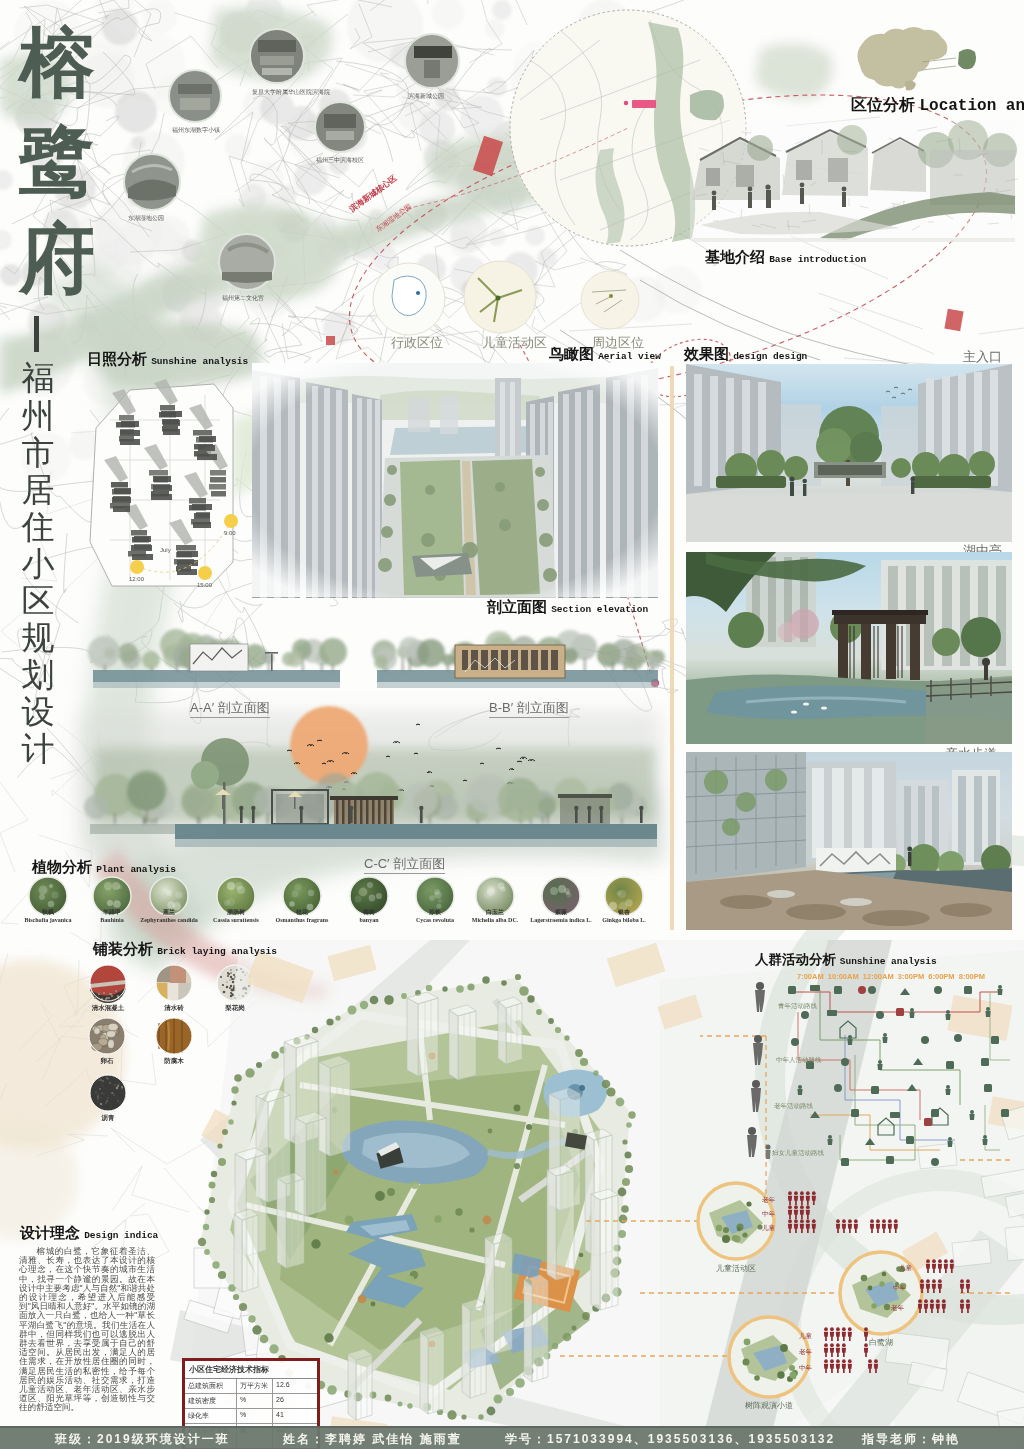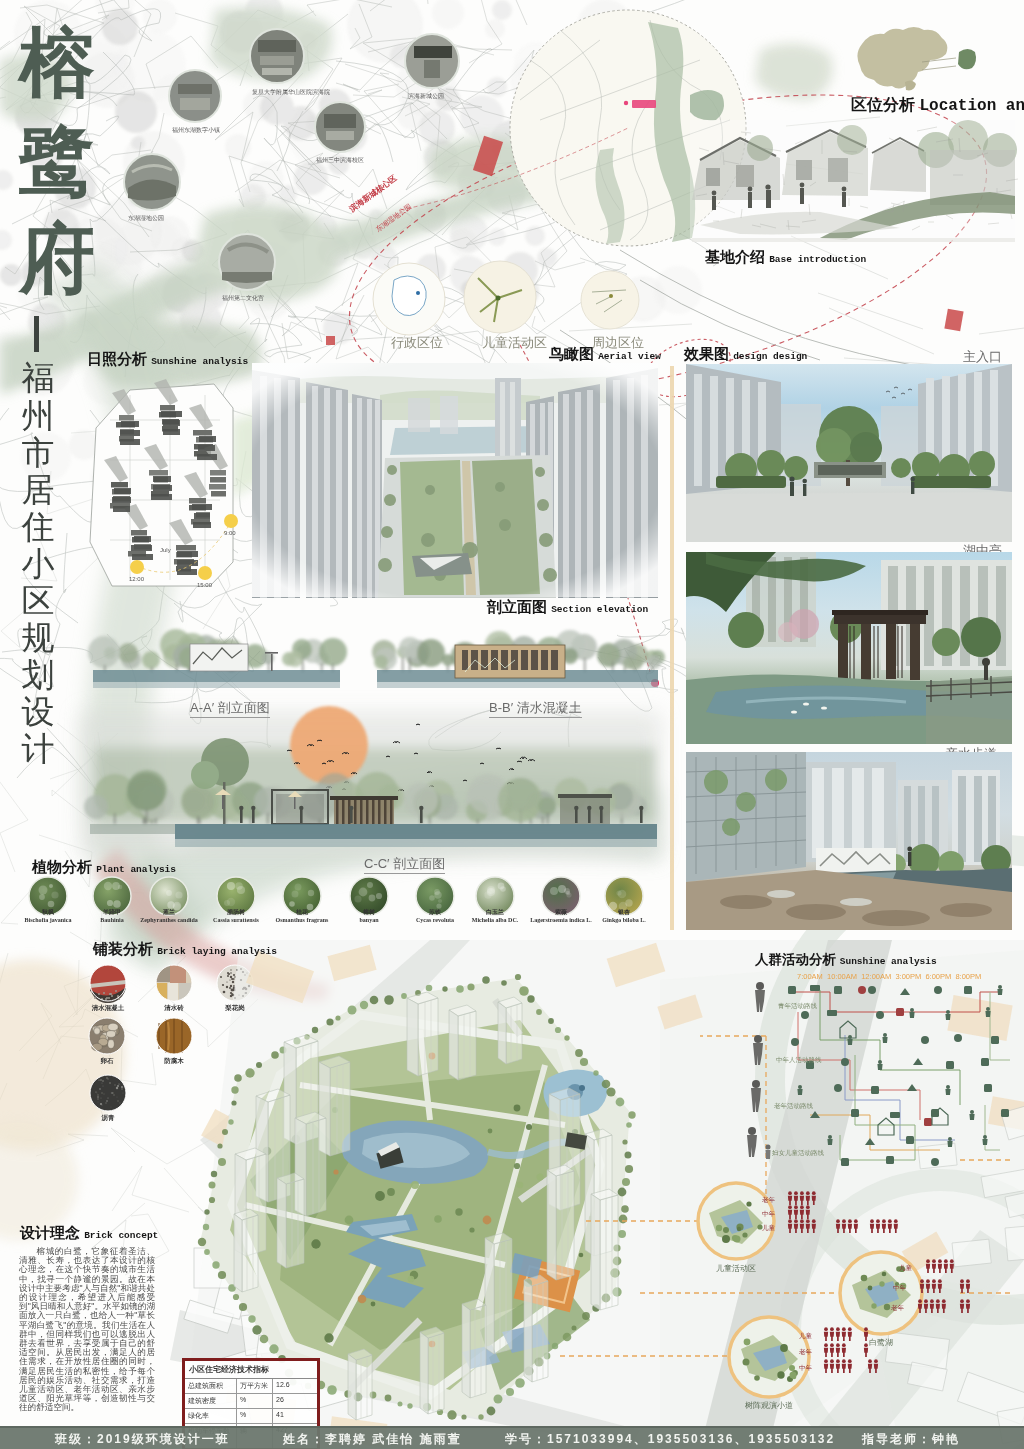--- a/index.html
+++ b/index.html
@@ -2084,21 +2084,21 @@
 
 <div class="hd" style="left:87px;top:350px">日照分析 <span class="en">Sunshine analysis</span></div>
 
 <div class="hd" style="left:549px;top:345px">鸟瞰图 <span class="en">Aerial view</span></div>
 
 <div class="hd" style="left:684px;top:345px">效果图 <span class="en">design design</span></div>
 
 <div class="hd" style="left:487px;top:598px">剖立面图 <span class="en">Section elevation</span></div>
 
 <div class="lbl" style="left:190px;top:699px;border-bottom:1px solid #999">A-A′ 剖立面图</div>
-<div class="lbl" style="left:489px;top:699px;border-bottom:1px solid #999">B-B′ 清水混凝土</div>
+<div class="lbl" style="left:489px;top:699px;border-bottom:1px solid #999">B-B′ 剖立面图</div>
 <div class="lbl" style="left:364px;top:855px;border-bottom:1px solid #999">C-C′ 剖立面图</div>
 
 <div class="lbl" style="left:963px;top:348px">主入口</div>
 <div class="lbl" style="left:963px;top:542px">湖中亭</div>
 <div class="lbl" style="left:945px;top:745px">亲水步道</div>
 
 <div class="tiny" style="left:172px;top:126px">福州东湖数字小镇</div>
 <div class="tiny" style="left:252px;top:88px">复旦大学附属华山医院滨海院</div>
 <div class="tiny" style="left:316px;top:156px">福州三中滨海校区</div>
 <div class="tiny" style="left:408px;top:92px">滨海新城公园</div>
@@ -2108,23 +2108,23 @@
 <div class="lbl" style="left:391px;top:334px;color:#8a8a7a">行政区位</div>
 <div class="lbl" style="left:482px;top:334px;color:#8a8a7a">儿童活动区</div>
 <div class="lbl" style="left:592px;top:334px;color:#8a8a7a">周边区位</div>
 
 <div class="hd" style="left:32px;top:858px">植物分析 <span class="en">Plant analysis</span></div>
 
 <div class="hd" style="left:93px;top:940px">铺装分析 <span class="en">Brick laying analysis</span></div>
 
 <div class="hd" style="left:755px;top:951px;font-size:13.5px">人群活动分析 <span class="en">Sunshine analysis</span></div>
 
-<div class="abs" style="left:797px;top:972px;font-size:7.5px;color:#e8a24a;font-weight:normal;letter-spacing:0;white-space:nowrap">7:00AM&nbsp;&nbsp;10:00AM&nbsp;&nbsp;12:00AM&nbsp;&nbsp;3:00PM&nbsp;&nbsp;6:00PM&nbsp;&nbsp;8:00PM</div>
-
-<div class="hd" style="left:20px;top:1224px">设计理念 <span class="en">Brick concept</span></div>
+<div class="abs" style="left:797px;top:972px;font-size:7.5px;color:#e8a24a;font-weight:bold;letter-spacing:0;white-space:nowrap">7:00AM&nbsp;&nbsp;10:00AM&nbsp;&nbsp;12:00AM&nbsp;&nbsp;3:00PM&nbsp;&nbsp;6:00PM&nbsp;&nbsp;8:00PM</div>
+
+<div class="hd" style="left:20px;top:1224px">设计理念 <span class="en">Design indica</span></div>
 
 <div class="abs" style="left:19px;top:1247px;width:136px;font-size:8.6px;line-height:9.2px;color:#4a4a4a;text-align:justify"><span style="display:inline-block;width:17px"></span>榕城的白鹭，它象征着圣洁、清雅、长寿，也表达了本设计的核心理念，在这个快节奏的城市生活中，找寻一个静谧的景园。故在本设计中主要考虑"人与自然"和谐共处的设计理念，希望进入后能感受到"风日晴和人意好"。水平如镜的湖面放入一只白鹭，也给人一种"草长平湖白鹭飞"的意境。我们生活在人群中，但同样我们也可以逃脱出人群去看世界，去享受属于自己的舒适空间。从居民出发，满足人的居住需求，在开放性居住圈的同时，满足居民生活的私密性，给予每个居民的娱乐活动、社交需求，打造儿童活动区、老年活动区、亲水步道区、阳光草坪等，创造韧性与交往的舒适空间。</div>
 
 <div class="abs" style="left:14px;top:908px;width:68px;text-align:center;font-size:6px;color:#333;font-weight:bold">秋枫<br><span style="font-family:Liberation Serif,serif;font-weight:bold">Bischofia javanica</span></div>
 <div class="abs" style="left:78px;top:908px;width:68px;text-align:center;font-size:6px;color:#333;font-weight:bold">羊蹄甲<br><span style="font-family:Liberation Serif,serif;font-weight:bold">Bauhinia</span></div>
 <div class="abs" style="left:135px;top:908px;width:68px;text-align:center;font-size:6px;color:#333;font-weight:bold">葱兰<br><span style="font-family:Liberation Serif,serif;font-weight:bold">Zephyranthes candida</span></div>
 <div class="abs" style="left:202px;top:908px;width:68px;text-align:center;font-size:6px;color:#333;font-weight:bold">腊肠树<br><span style="font-family:Liberation Serif,serif;font-weight:bold">Cassia surattensis</span></div>
 <div class="abs" style="left:268px;top:908px;width:68px;text-align:center;font-size:6px;color:#333;font-weight:bold">桂花<br><span style="font-family:Liberation Serif,serif;font-weight:bold">Osmanthus fragrans</span></div>
 <div class="abs" style="left:335px;top:908px;width:68px;text-align:center;font-size:6px;color:#333;font-weight:bold">榕树<br><span style="font-family:Liberation Serif,serif;font-weight:bold">banyan</span></div>
 <div class="abs" style="left:401px;top:908px;width:68px;text-align:center;font-size:6px;color:#333;font-weight:bold">苏铁<br><span style="font-family:Liberation Serif,serif;font-weight:bold">Cycas revoluta</span></div>

